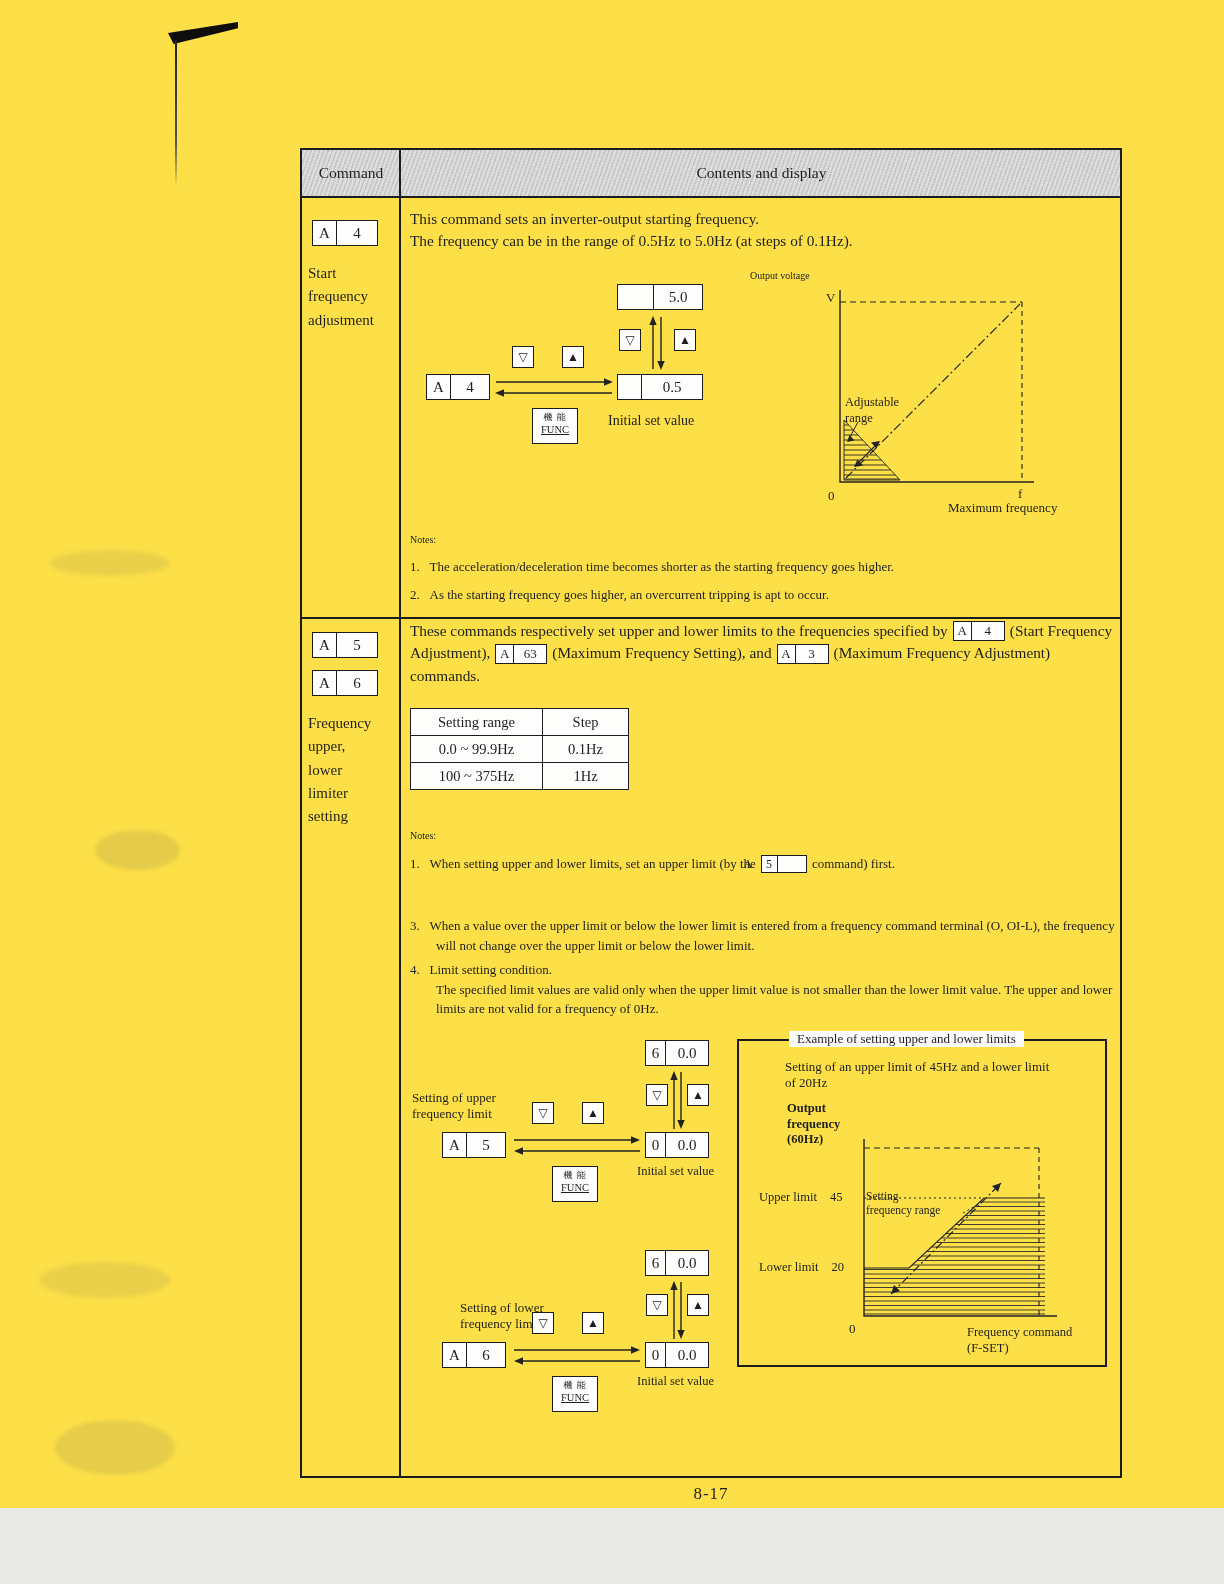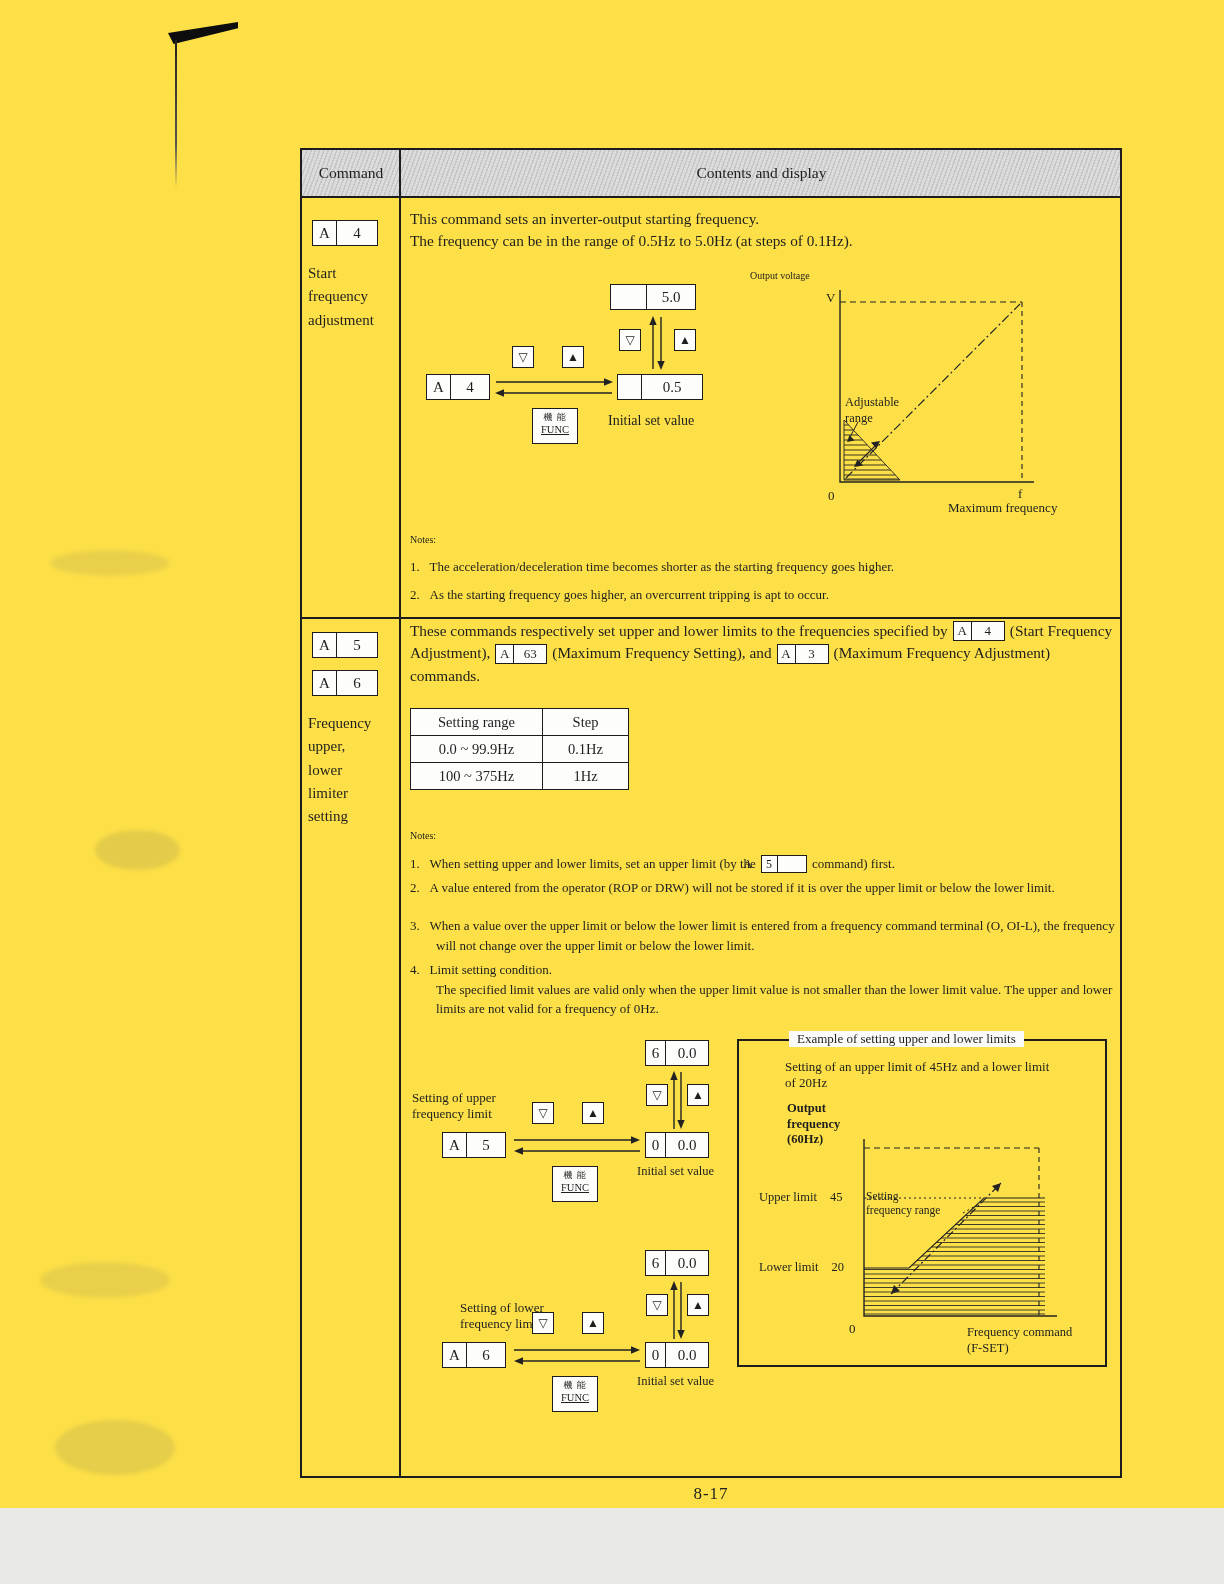--- a/index.html
+++ b/index.html
@@ -106,21 +106,21 @@
           <path d="M241 52 V97"></path>
           <path d="M249 45 V91"></path>
         </g>
         <g fill="#222" stroke="none">
           <path d="M201 110 l-9 -3.7 v7.4 z"></path>
           <path d="M83 121 l9 -3.7 v7.4 z"></path>
           <path d="M241 44 l-3.7 9 h7.4 z"></path>
           <path d="M249 98 l-3.7 -9 h7.4 z"></path>
         </g>
       </svg>
-      <div class="disp" style="left:198px; top:12px; width:86px;padding-left:12px;">
+      <div class="disp" style="left:205px; top:12px; width:86px;padding-left:12px;">
         <span class="dl" style="width:24px;"></span>
         <span class="dr">5.0</span>
       </div>
       <div class="tribtn" style="left:207px; top:57px;">
           <span>▽</span>
         </div>
       <div class="tribtn" style="left:262px; top:57px;">
           <span>▲</span>
         </div>
       <div class="tribtn" style="left:100px; top:74px;">
@@ -219,21 +219,20 @@
     </tbody>
       </table>
 
     <div class="notes-title" style="left:108px; top:680px;">Notes:</div>
     <div class="note" style="left:108px; top:704px; width:710px;">
       <span>1.&nbsp;&nbsp;&nbsp;When setting upper and lower limits, set an upper limit  (by the</span><span class="ibox" style="height:18px;">
           <span class="l" style="font-size:12px; width:16px;">A</span>
           <span class="r" style="font-size:12px; width:28px;">5</span>
         </span><span>command) first.</span>
     </div>
-    <div class="note" style="left:108px; top:728px; width:710px;">2.&nbsp;&nbsp;&nbsp;A value entered from the operator (ROP or DRW) will not be stored if it is over the upper limit or below the lower limit.</div>
     <div class="note" style="left:108px; top:766px; width:710px;">3.&nbsp;&nbsp;&nbsp;When a value over the upper limit or below the lower limit is entered from a frequency command terminal (O, OI-L), the frequency will not change over the upper limit or below  the lower limit.</div>
     <div class="note pre" style="left:108px; top:810px; width:710px;">4.&nbsp;&nbsp;&nbsp;Limit setting condition.
 The specified limit values are valid only when the upper limit value is not smaller than the lower limit value. The upper and lower limits are not valid for a frequency of 0Hz.</div>
 
     <div class="diagram" style="left:108px; top:882px; width:330px; height:190px;">
       <svg class="dsvg" width="330" height="190" viewBox="0 0 330 190">
         <g stroke="#222" stroke-width="1.4" fill="none">
           <path d="M104 108 H223"></path>
           <path d="M111 119 H230"></path>
           <path d="M264 47 V97"></path>

